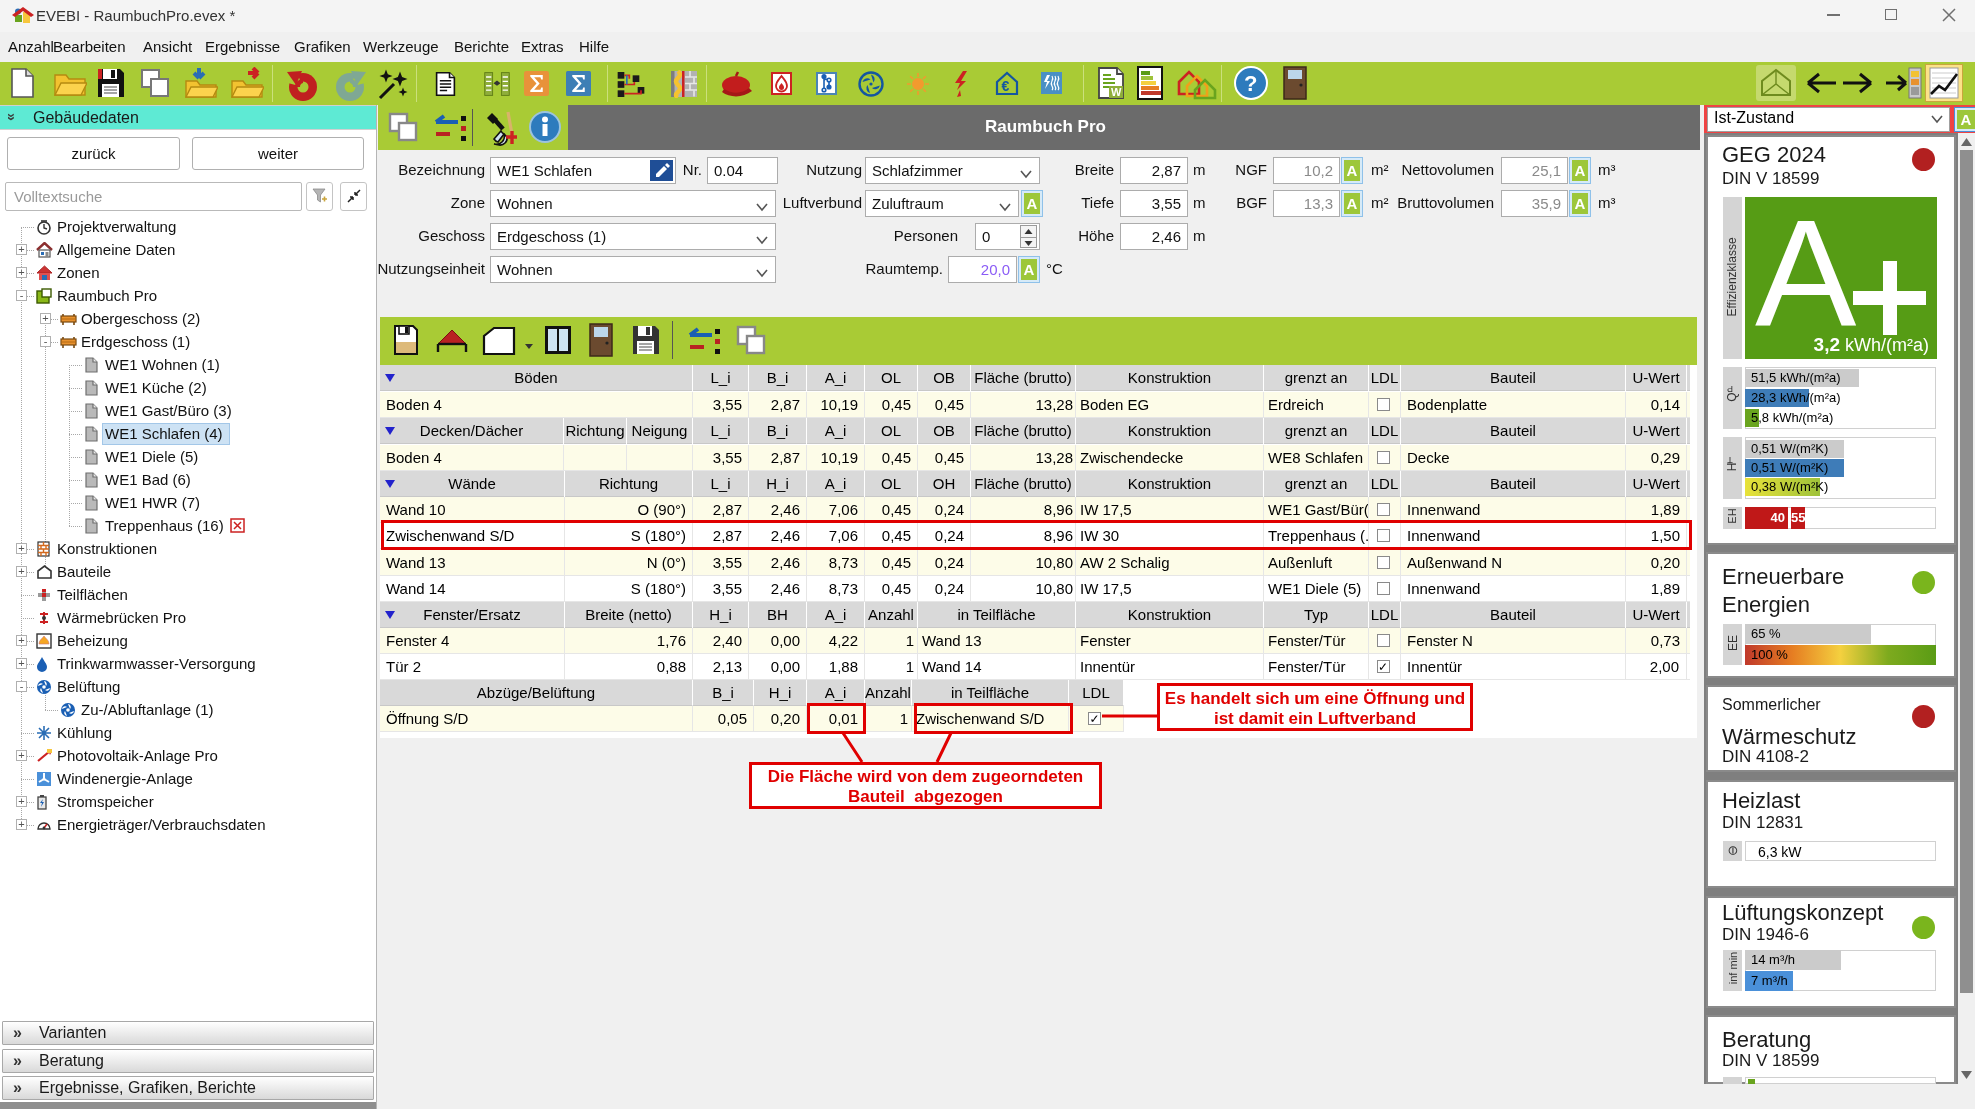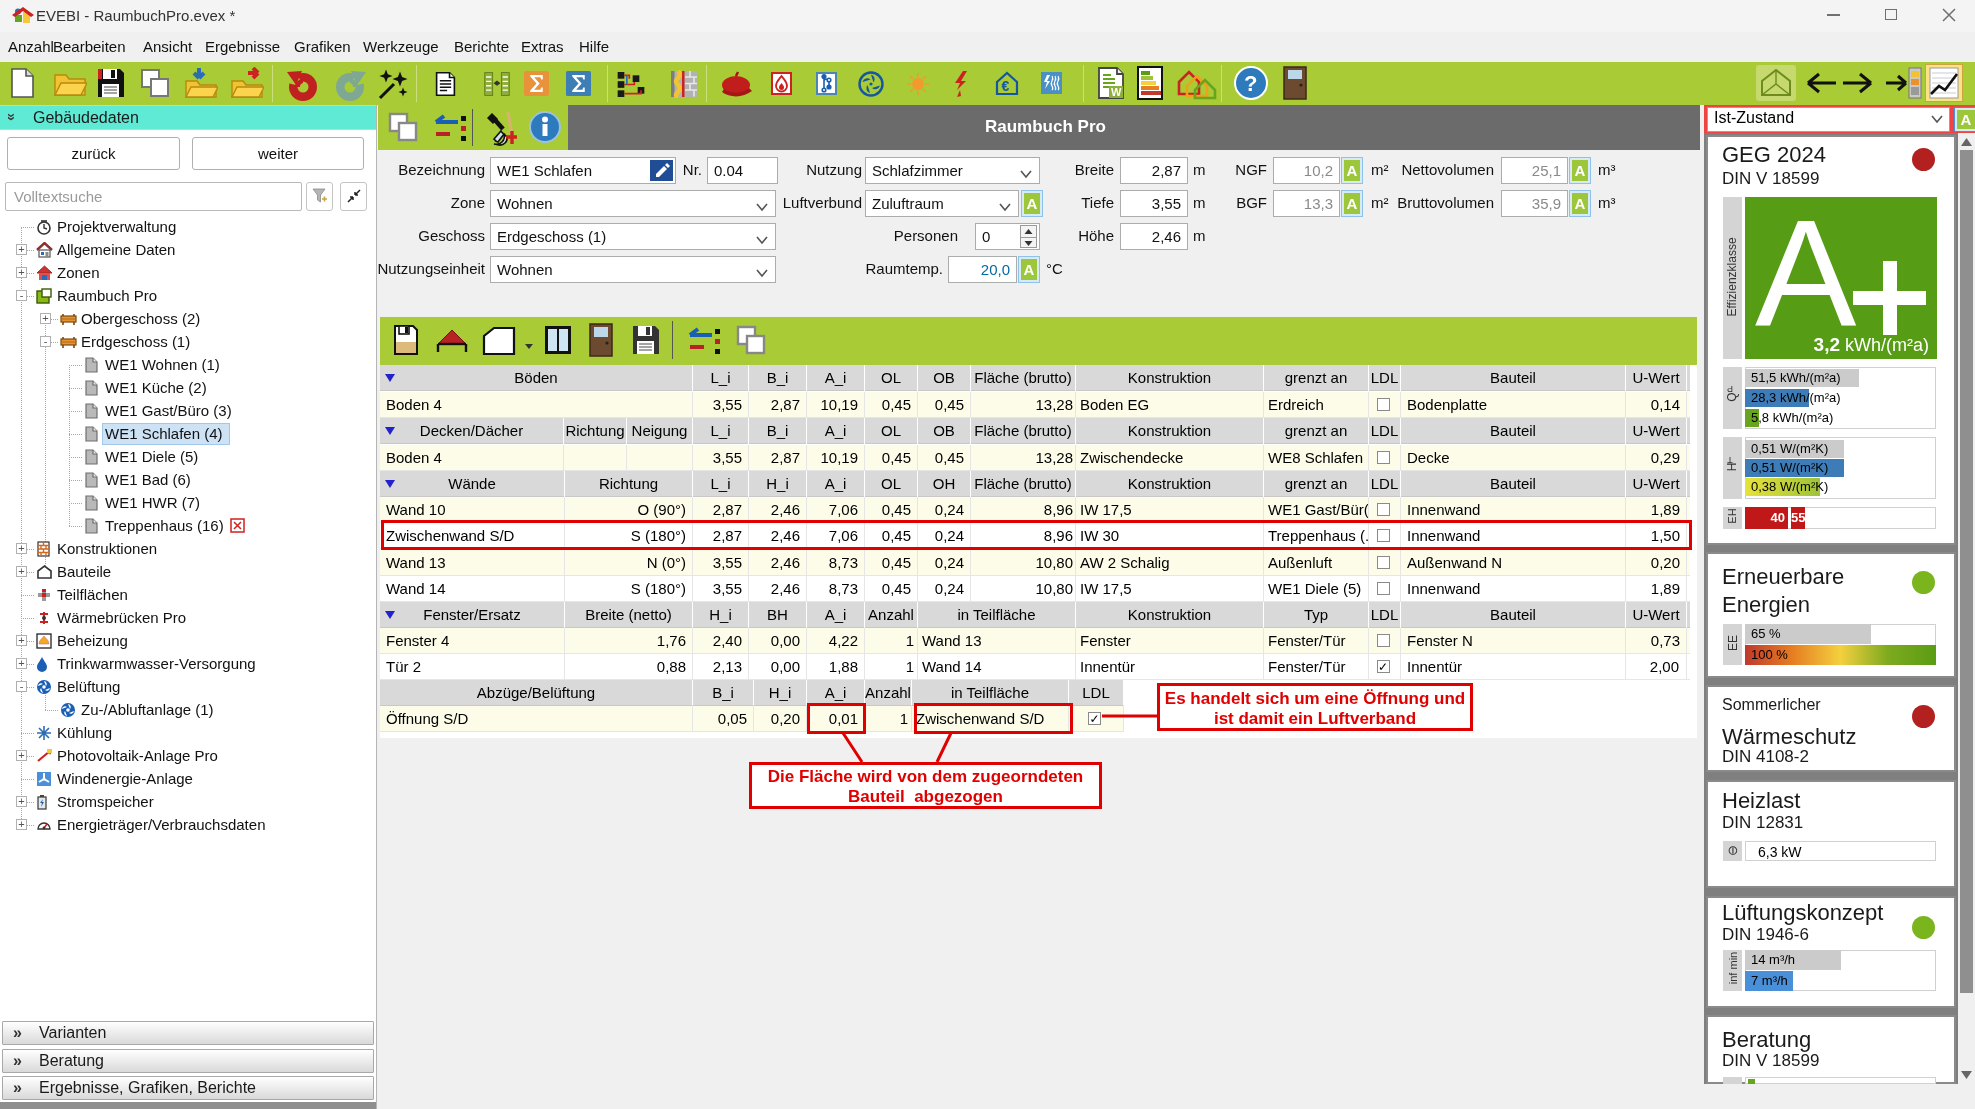--- a/index.html
+++ b/index.html
@@ -625,21 +625,21 @@
             <path d="M0 11.5h15" stroke="#9a9a9a"></path>
           </svg></span></div>
 <div class="flabel" style="left:586px;top:77px;width:150px">Höhe</div>
 <div class="finput" style="left:742px;top:73px;width:68px;text-align:right;">2,46</div>
 <div class="unit" style="left:815px;top:77px">m</div>
 <div class="flabel" style="left:-23px;top:110px;width:130px">Nutzungseinheit</div>
 <div class="finput" style="left:112px;top:106px;width:286px">Wohnen<span style="position:absolute;right:7px;top:5px"><svg width="12" height="14">
             <path d="M1 4l5 6 5-6" fill="none" stroke="#555" stroke-width="1.6"></path>
           </svg></span></div>
 <div class="flabel" style="left:415px;top:110px;width:150px">Raumtemp.</div>
-<div class="finput" style="left:570px;top:106px;width:69px;text-align:right;color:#0369a1;">20,0</div>
+<div class="finput" style="left:570px;top:106px;width:69px;text-align:right;color:#8b5cf6;">20,0</div>
 <div class="abtn" style="left:640px;top:106px">
         <span class="g">A</span>
       </div>
 <div class="unit" style="left:668px;top:110px">°C</div>
     </div>
 
   <div class="abs" id="tbltoolbar">
       <span class="abs" style="left:11px;top:7px"><svg width="30" height="32">
           <path d="M4 2h18l4 4v24H4z" fill="#fff" stroke="#111" stroke-width="2"></path>
           <rect x="8" y="2" width="10" height="8" fill="#fff" stroke="#111" stroke-width="1.6"></rect>

